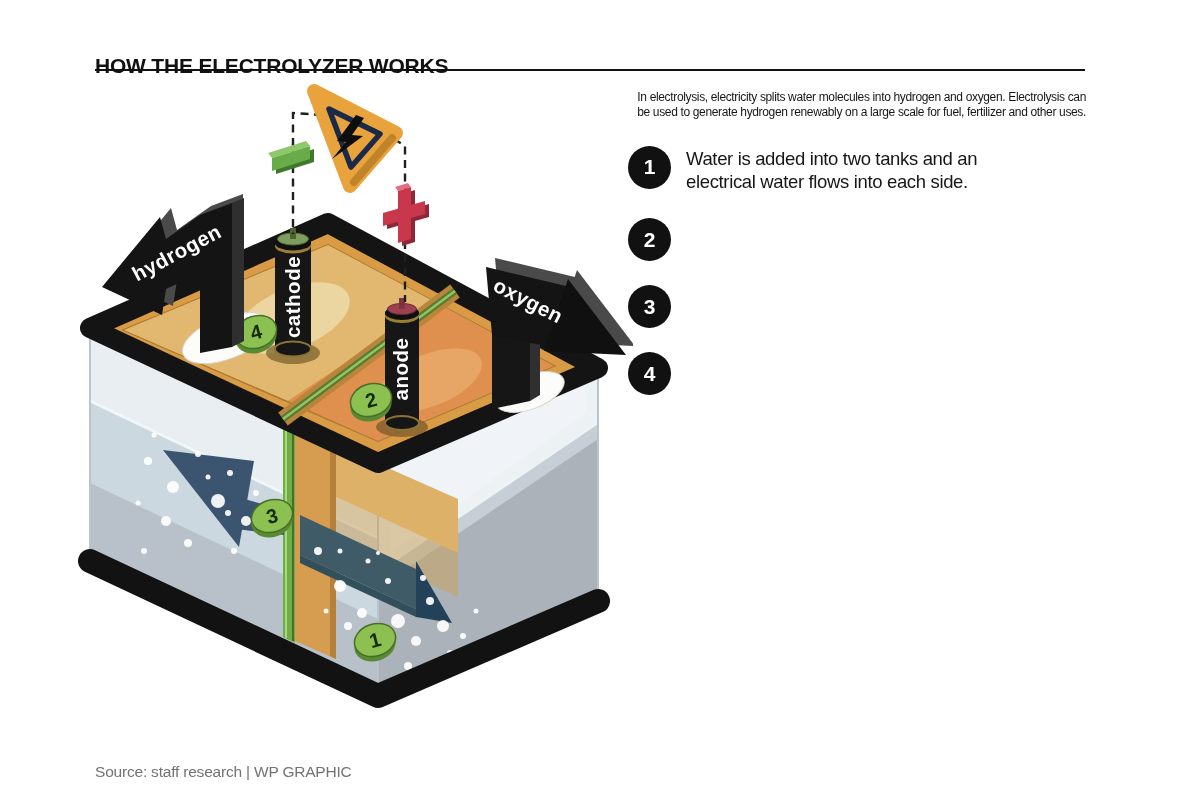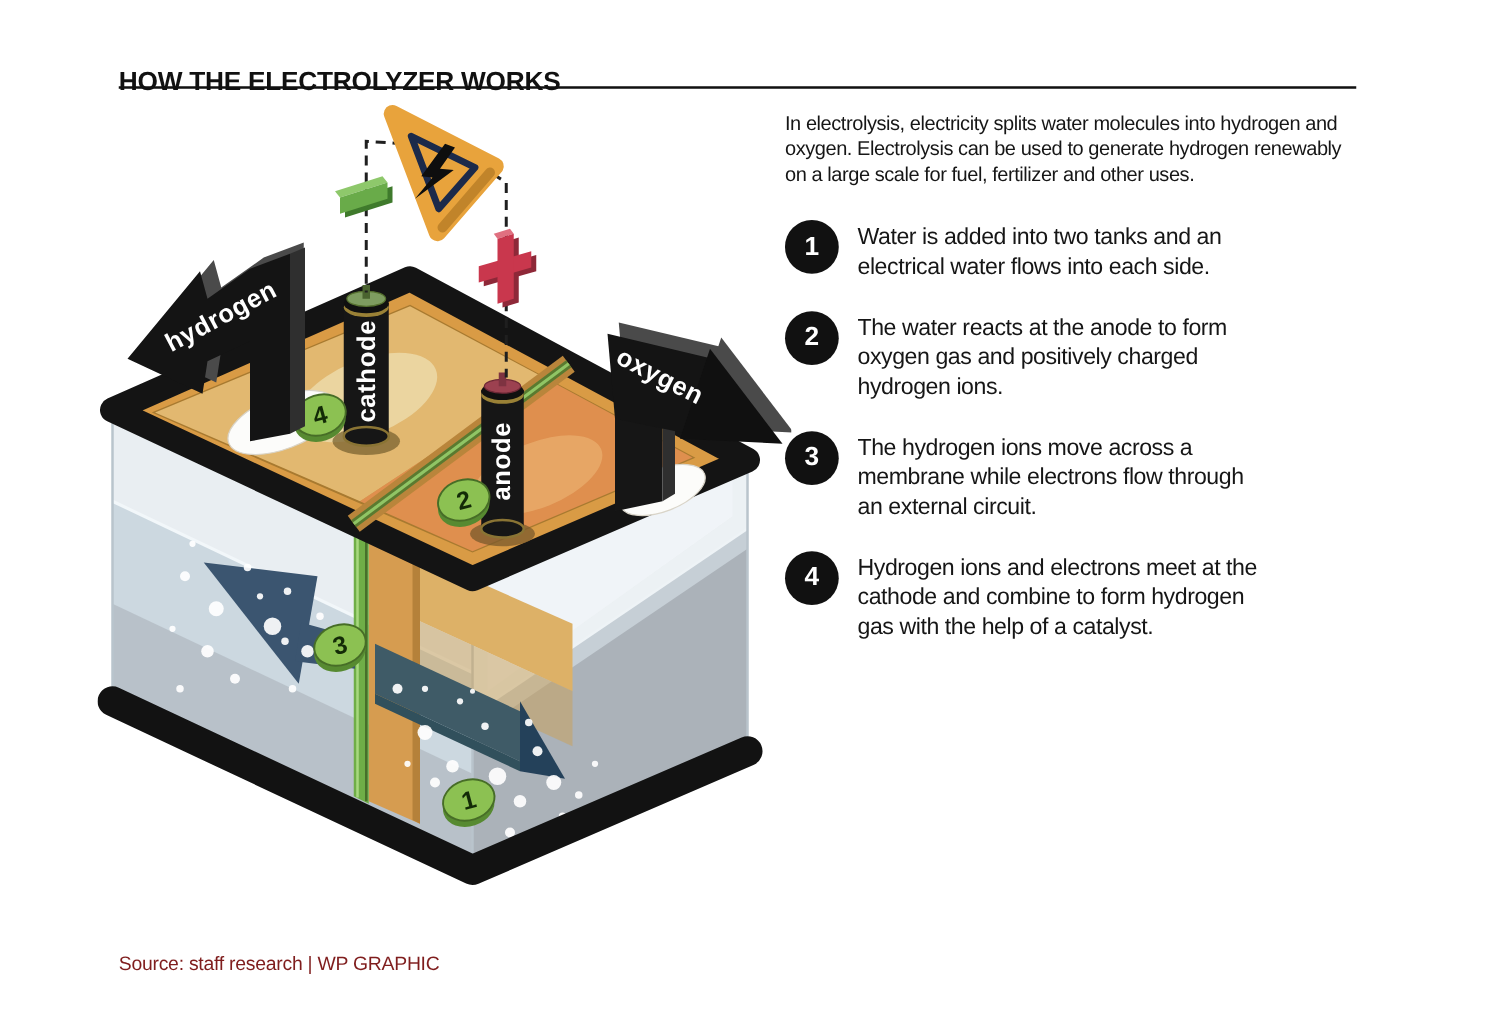--- a/index.html
+++ b/index.html
@@ -4,30 +4,30 @@
 <style>
   html,body{margin:0;padding:0;background:#ffffff;}
   .page{position:relative;width:1108px;height:811px;background:#fff;overflow:hidden;
         font-family:"Liberation Sans", sans-serif;color:#161616;}
   .title{position:absolute;left:95px;top:40px;font-size:21px;font-weight:800;
          letter-spacing:-0.2px;color:var(--frame_black,#111);}
   .rule{position:absolute;left:95px;top:69px;width:990px;height:2px;
         background:var(--frame_black,#111);}
   .illustration{position:absolute;left:78px;top:83px;width:555px;height:665px;}
   .text-col{position:absolute;left:628px;top:90px;width:458px;}
-  .text-col p{margin:0 0 21px 0;font-size:16px;line-height:1.28;
-              letter-spacing:-0.35px;}
+  .text-col p{margin:0 0 21px 0;font-size:12px;line-height:1.28;
+              letter-spacing:-0.35px;text-align:right;}
   .steps{margin-top:25px;}
   .step{display:flex;align-items:flex-start;gap:15px;margin-bottom:24px;}
   .step-badge{flex:0 0 43px;width:43px;height:43px;border-radius:50%;
               background:var(--frame_black,#111);color:#fff;font-weight:700;
               font-size:21px;display:flex;align-items:center;justify-content:center;}
   .step-text{font-size:18.5px;line-height:1.28;letter-spacing:-0.35px;
              max-width:332px;padding-top:1px;}
-  .source{position:absolute;left:95px;top:763px;font-size:15.5px;color:#7f1d1d;
+  .source{position:absolute;left:95px;top:763px;font-size:15.5px;color:#737373;
           letter-spacing:-0.2px;}
   svg text{font-family:"Liberation Sans", sans-serif;}
 </style>
 </head>
 <body>
 
 <div class="page">
 
   <h1 class="title">HOW THE ELECTROLYZER WORKS</h1>
   <div class="rule"></div>
@@ -219,27 +219,24 @@
   <div class="text-col">
     <p>In electrolysis, electricity splits water molecules into hydrogen and oxygen. Electrolysis can be used to generate hydrogen renewably on a large scale for fuel, fertilizer and other uses.</p>
 
     <div class="steps">
       <div class="step">
         <div class="step-badge">1</div>
         <div class="step-text">Water is added into two tanks and an electrical water flows into each side.</div>
       </div>
       <div class="step">
         <div class="step-badge">2</div>
-        <div class="step-text">The water reacts at the anode to form oxygen gas and positively charged hydrogen ions.</div>
       </div>
       <div class="step">
         <div class="step-badge">3</div>
-        <div class="step-text">The hydrogen ions move across a membrane while electrons flow through an external circuit.</div>
       </div>
       <div class="step">
         <div class="step-badge">4</div>
-        <div class="step-text">Hydrogen ions and electrons meet at the cathode and combine to form hydrogen gas with the help of a catalyst.</div>
       </div>
     </div>
   </div>
 
   <div class="source">Source: staff research  |  WP GRAPHIC</div>
 </div>
 
 </body></html>

